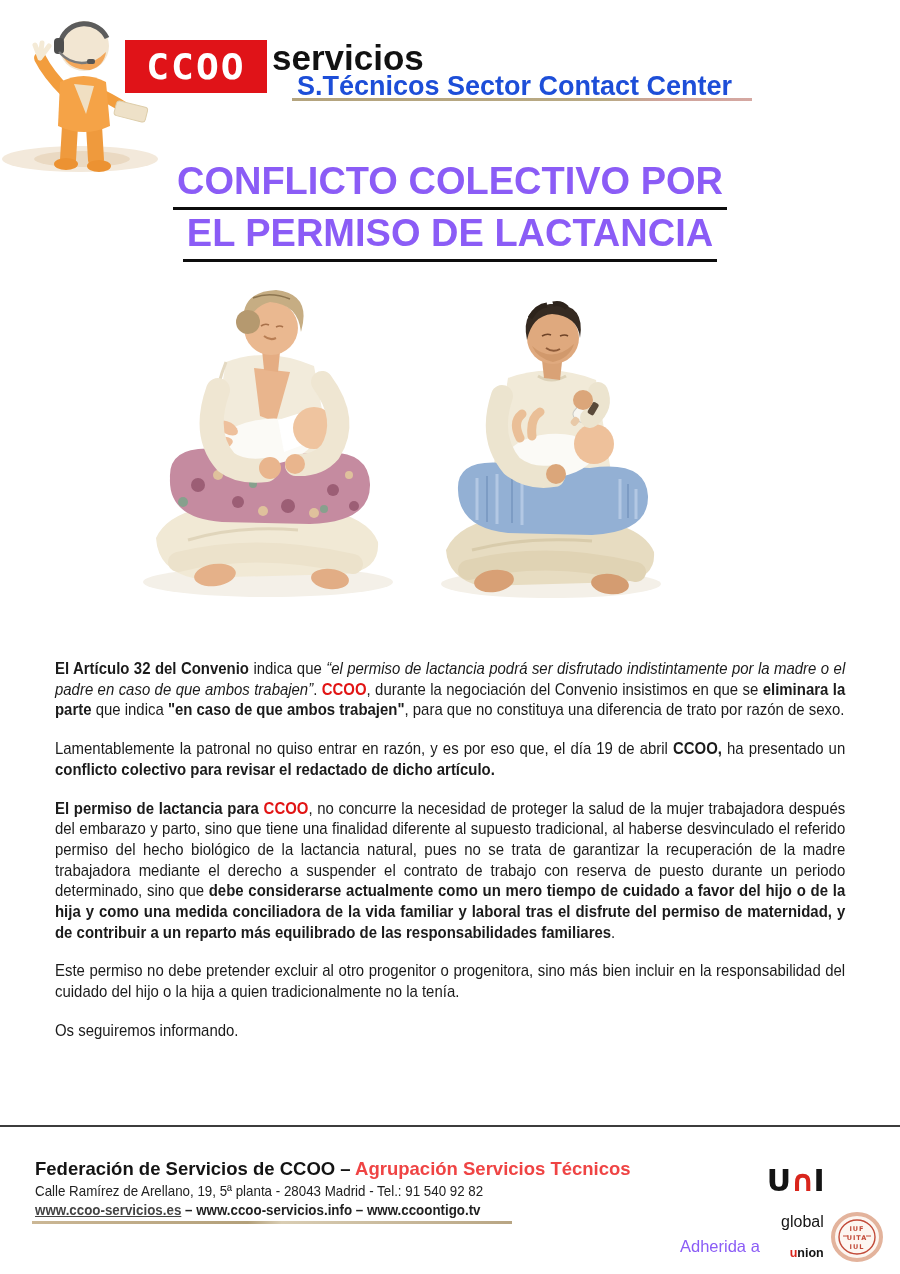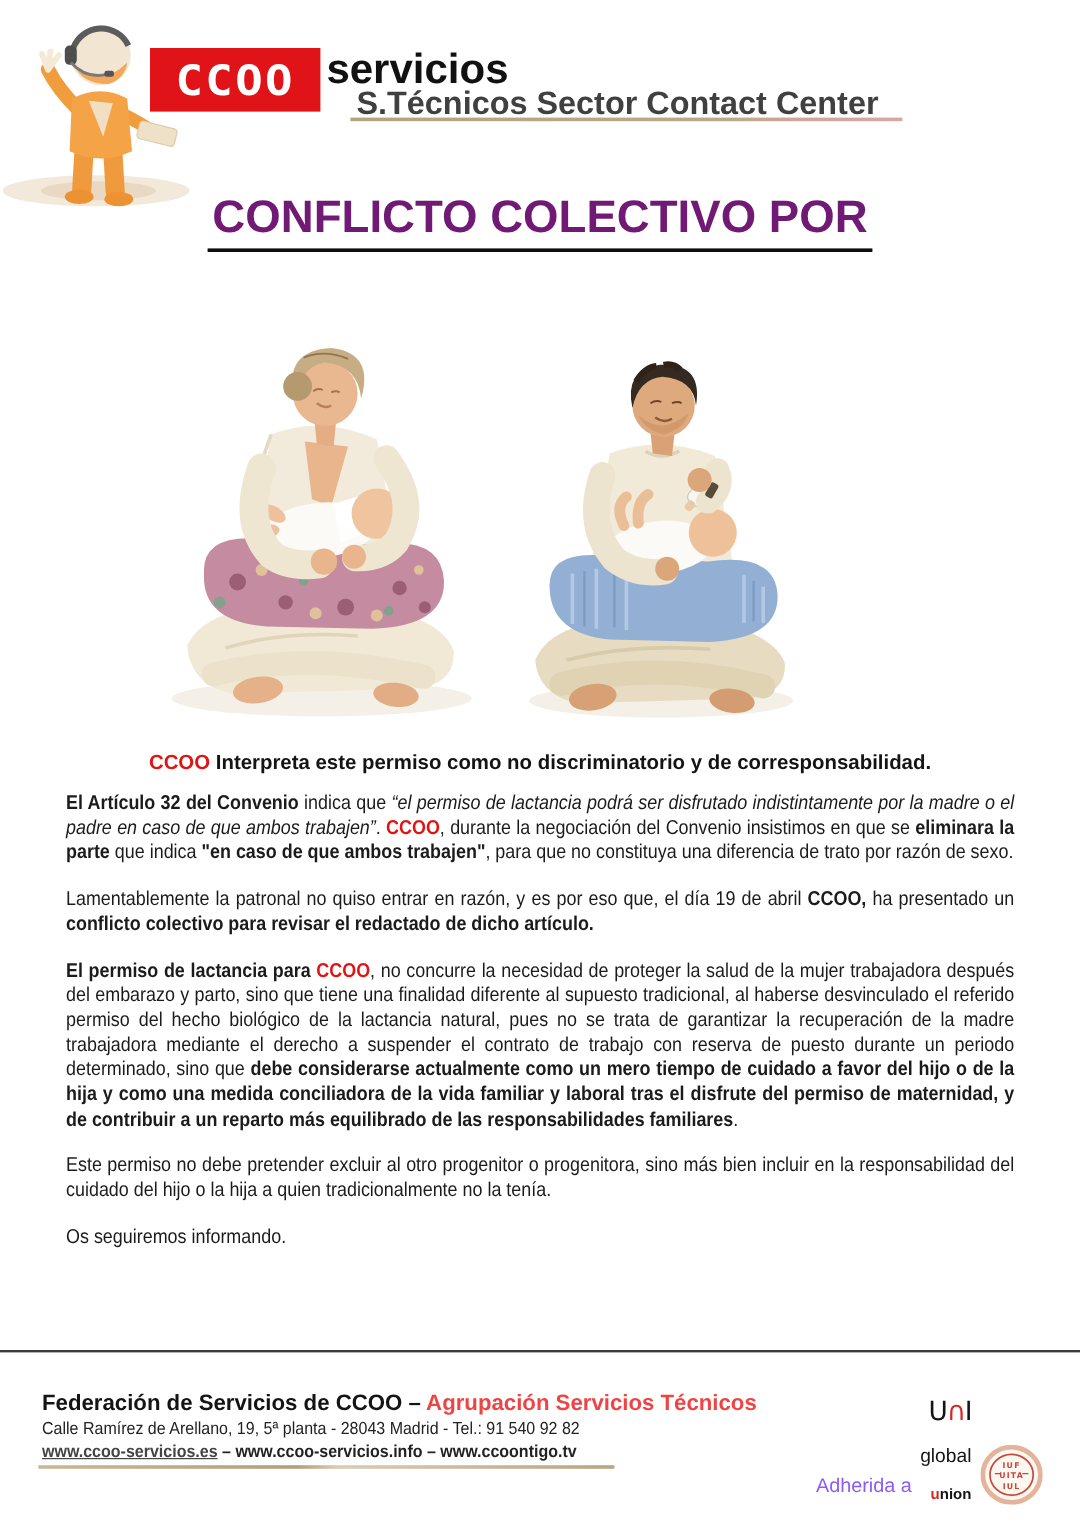--- a/index.html
+++ b/index.html
@@ -5,26 +5,26 @@
   html,body{margin:0;padding:0;background:#fff;}
   .page{position:relative;width:900px;height:1274px;background:#fff;overflow:hidden;
         font-family:"Liberation Sans",sans-serif;color:#1b1b1b;}
   
   .mascot{position:absolute;left:2px;top:12px;}
   .logo-box{position:absolute;left:125px;top:40px;width:142px;height:53px;background:#e01318;
             display:flex;align-items:center;justify-content:center;}
   .logo-box span{color:#fff;font-family:"DejaVu Sans Mono",monospace;font-weight:bold;
                  font-size:38px;letter-spacing:2px;transform:scaleY(0.92);}
   .brand{position:absolute;left:272px;top:38px;font-size:35px;font-weight:bold;color:#111;}
-  .tagline{position:absolute;left:297px;top:71px;font-size:27px;font-weight:bold;color:#404040;}
+  .tagline{position:absolute;left:297px;top:71px;font-size:27px;font-weight:bold;color:#1d4ed8;}
   .brand-rule{position:absolute;left:292px;top:98px;width:460px;height:3px;
               background:linear-gradient(to right,#b4a47e 0%,#b9aa85 68%,#cfa49b 80%,#d5a8a2 100%);}
   
   .title{position:absolute;top:158px;left:0;width:900px;text-align:center;
-         font-size:38px;font-weight:bold;line-height:46px;color:#701a75;}
+         font-size:38px;font-weight:bold;line-height:46px;color:#8b5cf6;}
   .title .tline span{display:inline-block;border-bottom:3px solid #0d0d0d;padding:0 4px 3px 4px;}
   
   .photos{position:absolute;top:270px;left:118px;display:flex;gap:14px;align-items:flex-start;}
   .photo-right{margin-top:8px;}
   
   .lead{position:absolute;top:626px;left:0;width:900px;text-align:center;
         font-size:17px;font-weight:bold;color:#141414;}
   .red{color:#e11414;}
   
   .bodytext{position:absolute;top:659px;left:55px;width:878px;
@@ -39,21 +39,21 @@
   .footer-org .gray{color:#ef4444;}
   .footer-narrow{position:absolute;top:1182px;left:35px;width:640px;
                  transform:scaleX(0.92);transform-origin:0 0;font-size:14.5px;line-height:18px;color:#222;}
   .footer-links{font-weight:bold;margin-top:1px;}
   .footer-links a{color:#444;text-decoration:underline;}
   .rule-tan{position:absolute;top:1221px;left:32px;width:480px;height:3px;
             background:linear-gradient(to right,#cbb795,#b3a07a 45%,#d9cdb3 52%,#b8a583 100%);}
   .adherida-row{position:absolute;top:1166px;left:680px;display:flex;align-items:flex-end;gap:7px;}
   .adherida{font-size:16.5px;color:#8b5cf6;padding-bottom:6px;}
   .uni{display:inline-block;text-align:right;line-height:1;padding-bottom:2px;}
-  .uni-top{font-size:22px;font-weight:normal;letter-spacing:-1px;color:#141414;
+  .uni-top{font-size:30px;font-weight:bold;letter-spacing:-1px;color:#141414;
            font-family:"DejaVu Sans",sans-serif;}
   .uni-top .red,.uni-union .red{color:#d9251c;}
   .uni-global{font-size:16px;color:#141414;margin-top:18px;}
   .uni-union{font-size:12.5px;font-weight:bold;color:#141414;margin-top:17px;}
   .stamp{display:inline-block;}
 </style>
 </head>
 <body>
 
 <div class="page">
@@ -82,20 +82,21 @@
     <div class="logo-box">
       <span>CCOO</span>
     </div>
     <div class="brand">servicios</div>
     <div class="tagline">S.Técnicos Sector Contact Center</div>
     <div class="brand-rule"></div>
   </div>
 
   <h1 class="title" style="margin:0;font-size:38px;">
     <div class="tline"><span>CONFLICTO COLECTIVO POR</span></div>
+    <div class="tline"><span>EL PERMISO DE LACTANCIA</span></div>
   </h1>
 
   <div class="photos">
 
     <svg width="300" height="338" viewBox="0 0 300 338">
       <ellipse cx="150" cy="312" rx="125" ry="15" fill="#f4f0e8"></ellipse>
       <path d="M108,92 Q150,76 196,96 L218,215 Q150,240 88,212 Z" fill="#f2ebdb"></path>
       <path d="M108,92 Q92,132 96,172" fill="none" stroke="#e4d9c2" stroke-width="3"></path>
       <path d="M136,98 L172,102 L158,152 L142,146 Z" fill="#e9b58d"></path>
       <path d="M144,80 L162,82 L160,102 L146,100 Z" fill="#e5ad83"></path>
@@ -176,23 +177,20 @@
       </g>
 
       <path d="M70,118 Q56,160 80,188 Q98,202 122,198" stroke="#ece4cf" stroke-width="22" fill="none" stroke-linecap="round"></path>
       <circle cx="124" cy="196" r="10" fill="#dba67a"></circle>
       <path d="M166,114 Q172,128 158,140" stroke="#ece4cf" stroke-width="20" fill="none" stroke-linecap="round"></path>
       <rect x="158" y="124" width="7" height="13" rx="2" fill="#5a4a3a" transform="rotate(30 161 130)"></rect>
       <circle cx="151" cy="122" r="10" fill="#dba67a"></circle>
     </svg>
   </div>
 
-  <p class="lead" style="margin:0;">
-    <span class="red">CCOO</span><span> Interpreta este permiso como no discriminatorio y de corresponsabilidad.</span>
-  </p>
 
   <div class="bodytext">
     <p><b>El Artículo 32 del Convenio</b><span> indica que </span><i>“el permiso de lactancia podrá ser disfrutado indistintamente por la madre o el padre en caso de que ambos trabajen”</i><span>. </span><b class="red">CCOO</b><span>, durante la negociación del Convenio insistimos en que se </span><b>eliminara la parte</b><span> que indica </span><b>"en caso de que ambos trabajen"</b><span>, para que no constituya una diferencia de trato por razón de sexo.</span></p>
 
     <p><span>Lamentablemente la patronal no quiso entrar en razón, y es por eso que, el día 19 de abril </span><b>CCOO,</b><span> ha presentado un </span><b>conflicto colectivo para revisar el redactado de dicho artículo.</b></p>
 
     <p><b>El permiso de lactancia para </b><b class="red">CCOO</b><span>, no concurre la necesidad de proteger la salud de la mujer trabajadora después del embarazo y parto, sino que tiene una finalidad diferente al supuesto tradicional, al haberse desvinculado el referido permiso del hecho biológico de la lactancia natural, pues no se trata de garantizar la recuperación de la madre trabajadora mediante el derecho a suspender el contrato de trabajo con reserva de puesto durante un periodo determinado, sino que </span><b>debe considerarse actualmente como un mero tiempo de cuidado a favor del hijo o de la hija y como una medida conciliadora de la vida familiar y laboral tras el disfrute del permiso de maternidad, y de contribuir a un reparto más equilibrado de las responsabilidades familiares</b><span>.</span></p>
 
     <p><span>Este permiso no debe pretender excluir al otro progenitor o progenitora, sino más bien incluir en la responsabilidad del cuidado del hijo o la hija a quien tradicionalmente no la tenía.</span></p>
 

